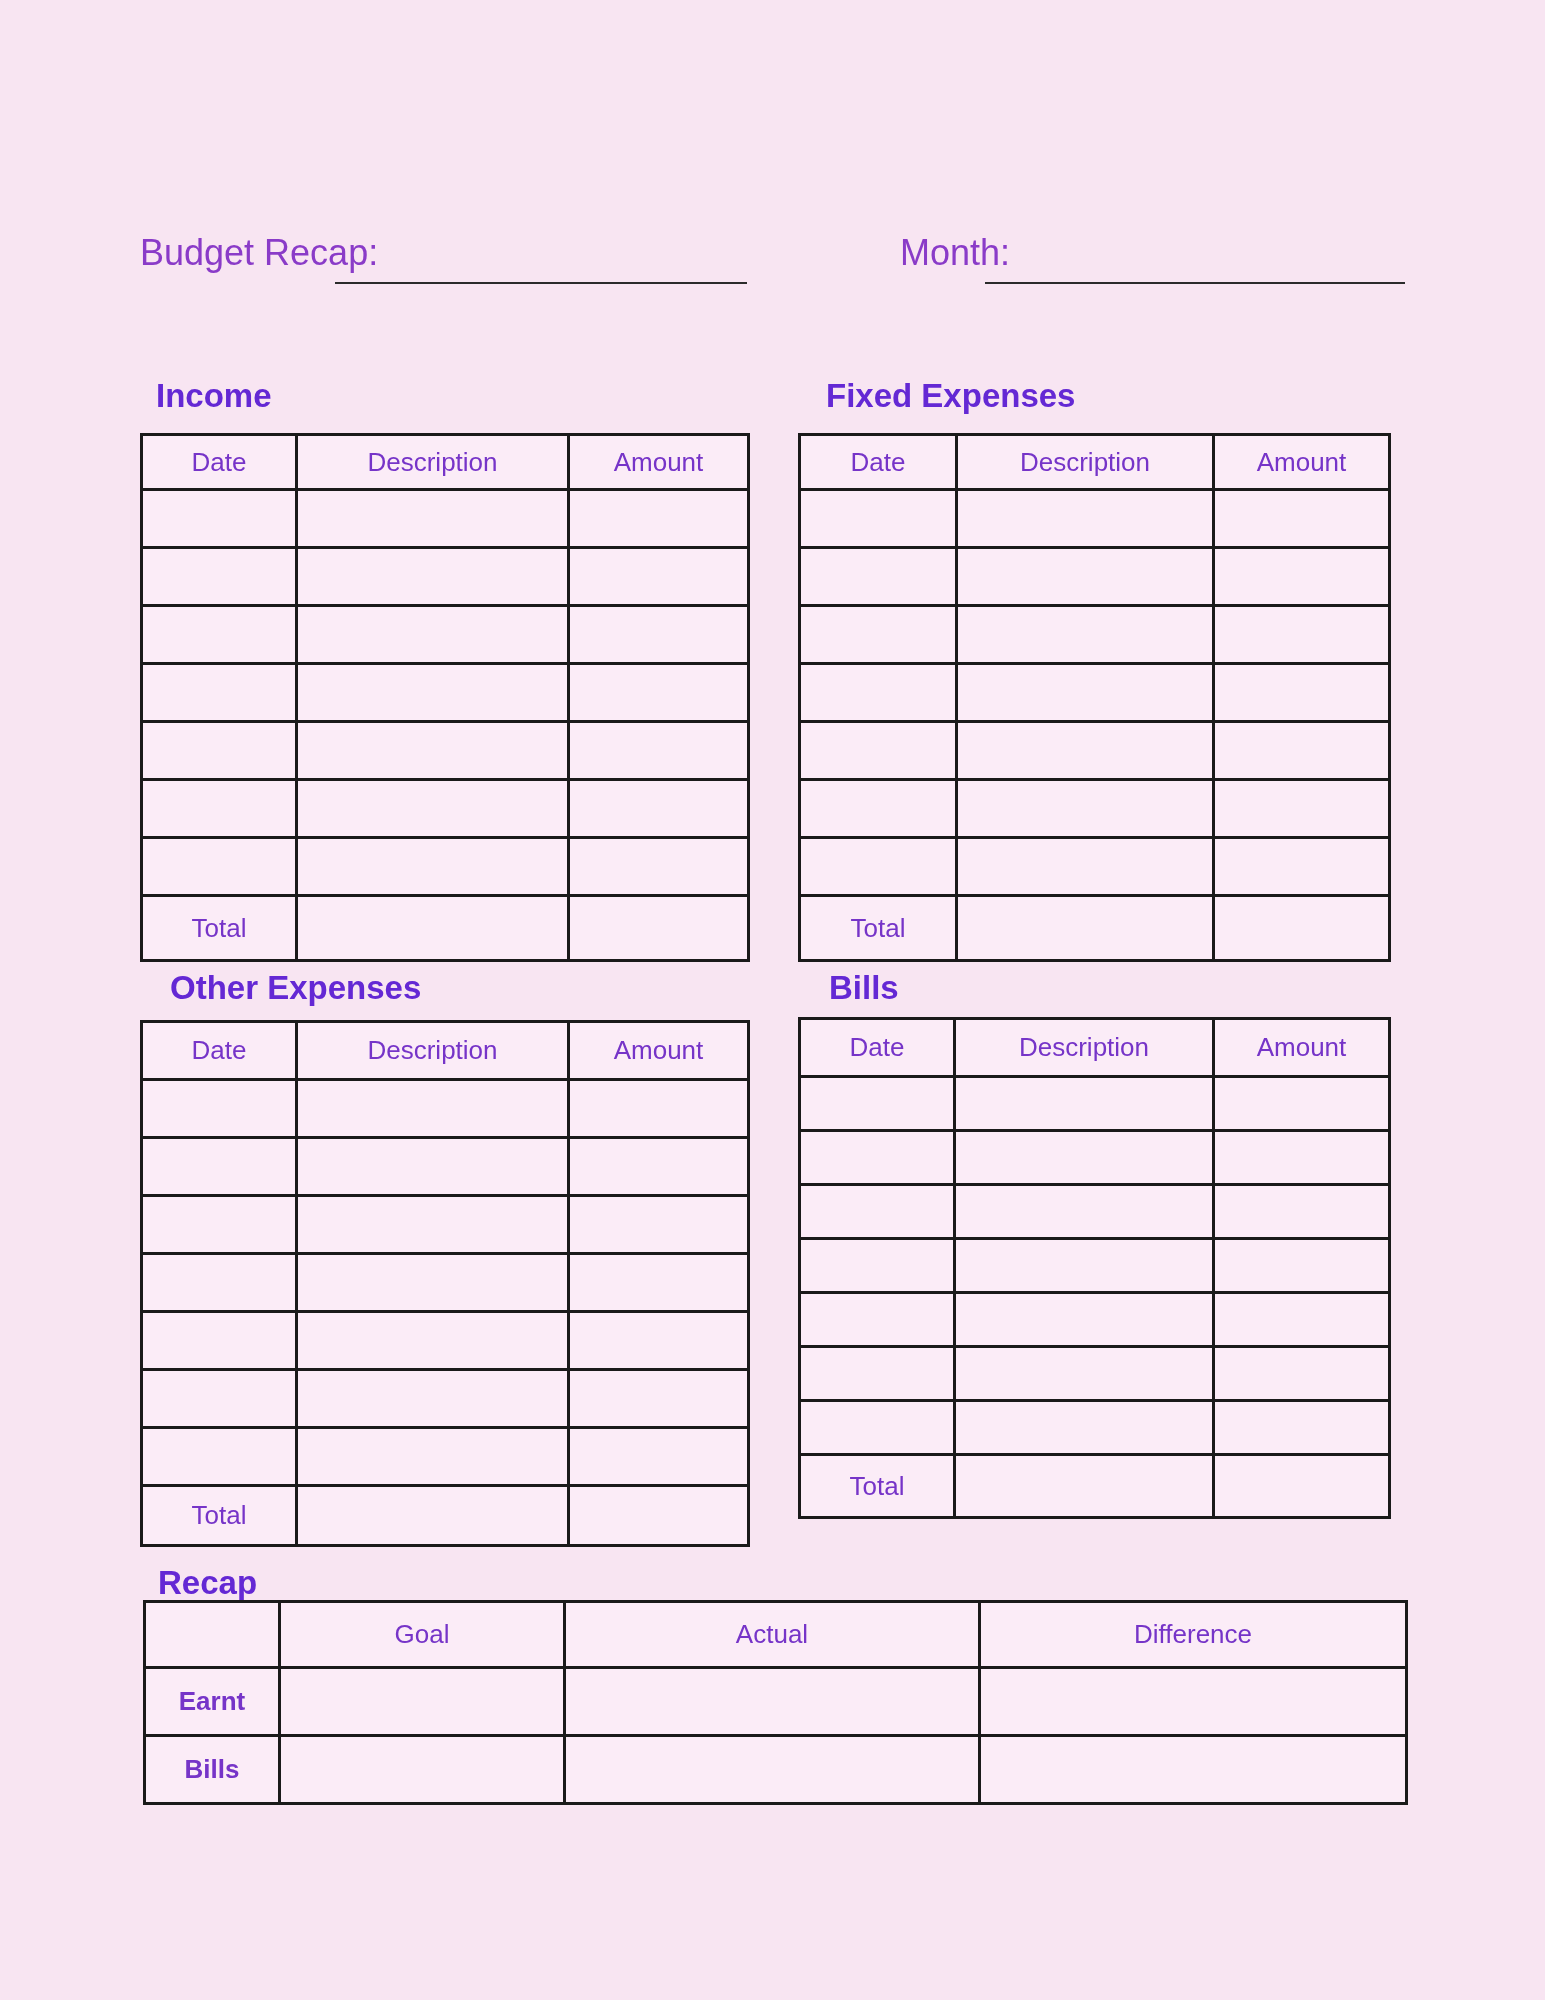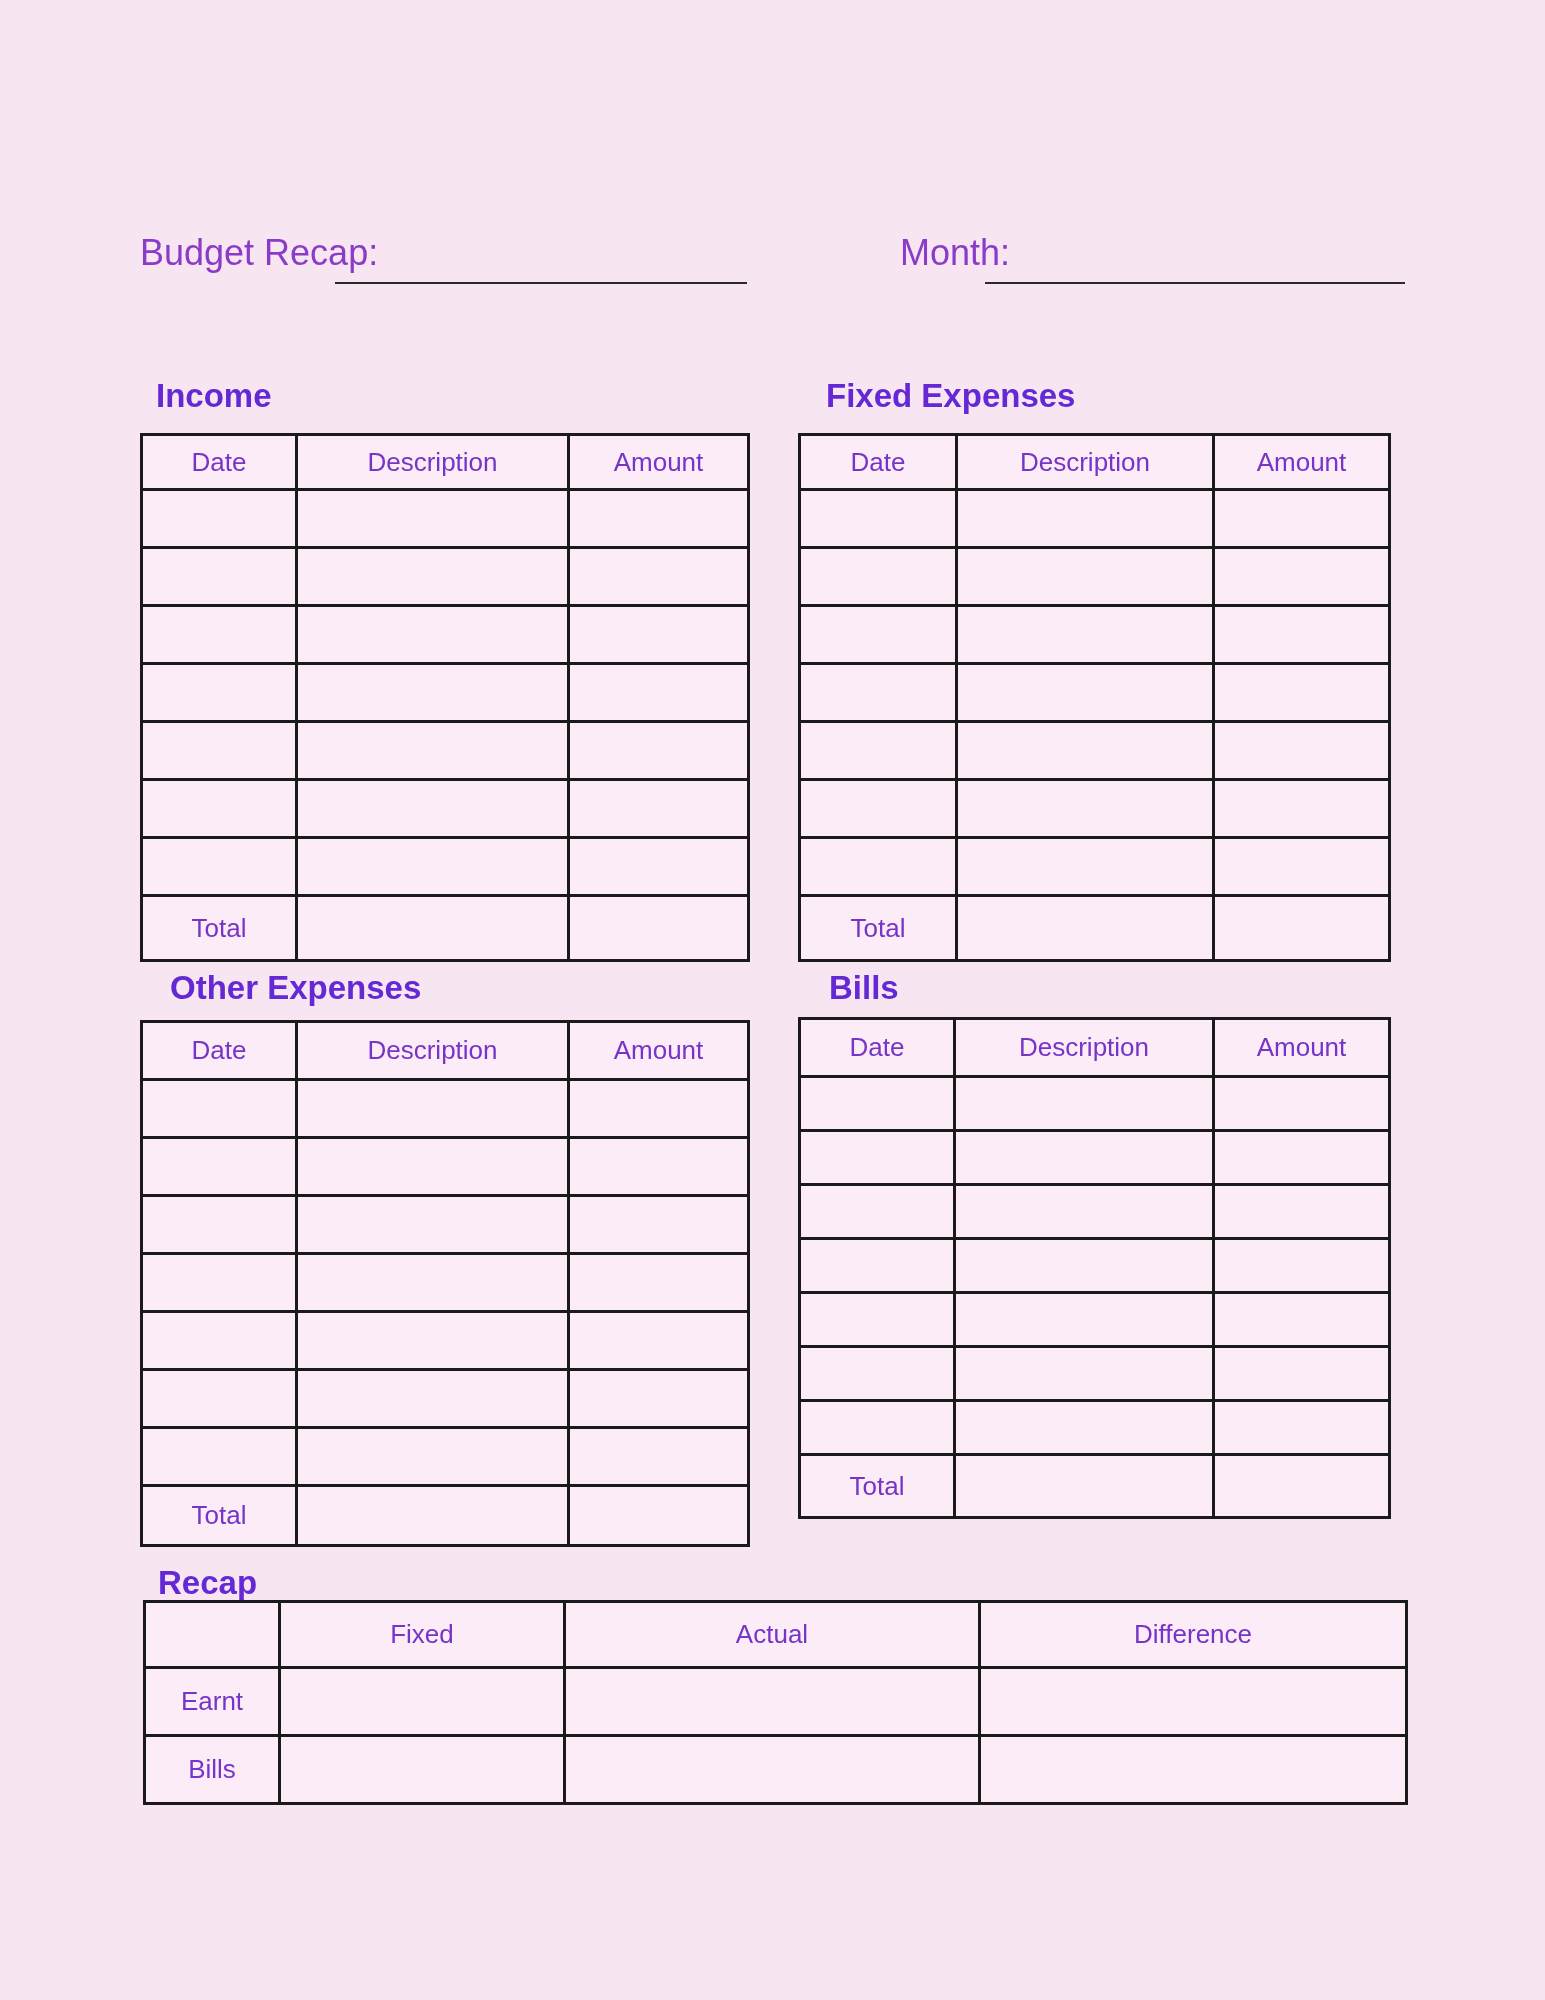--- a/index.html
+++ b/index.html
@@ -43,21 +43,21 @@
   .t12 .hdr  th{height:52px;}
   .t12 .row  td{height:55px;}
   .t12 .trow th,.t12 .trow td{height:62px;}
   .t3 .hdr   th{height:55px;}
   .t3 .row   td{height:55px;}
   .t3 .trow  th,.t3 .trow td{height:57px;}
   .t4 .hdr   th{height:55px;}
   .t4 .row   td{height:51px;}
   .t4 .trow  th,.t4 .trow td{height:60px;}
   .recap .hdr th{height:63px;}
-  .recap .row th,.recap .row td{height:65px;}
+  .recap .row th,.recap .row td{height:65px;font-weight:bold;}
 </style>
 </head>
 <body>
 
 <div class="sheet">
 
 
   <p class="field-label" style="left:140px;top:231px">Budget Recap:</p>
   <div class="blank-line" style="left:335px;top:242px;width:412px"></div>
 
@@ -292,21 +292,21 @@
   <table class="grid recap" style="left:143px;top:1600px;width:1262px">
     <colgroup>
         <col style="width:135px">
         <col style="width:285px">
         <col style="width:415px">
         <col style="width:427px">
       </colgroup>
     <tbody>
         <tr class="hdr">
       <th></th>
-      <th>Fixed</th>
+      <th>Goal</th>
       <th>Actual</th>
       <th>Difference</th>
     </tr>
     <tr class="row">
       <th>Earnt</th>
       <td></td>
           <td></td>
           <td></td>
     </tr>
     <tr class="row">

